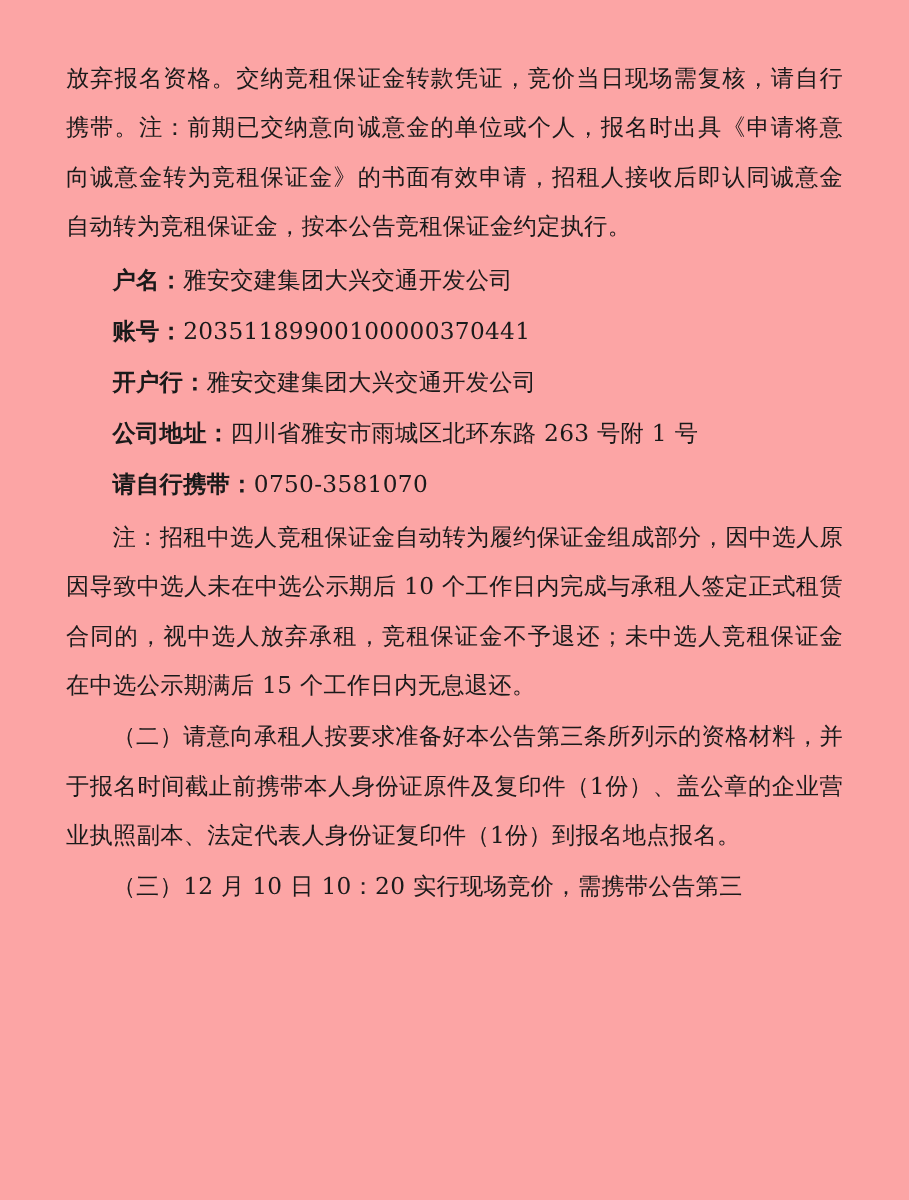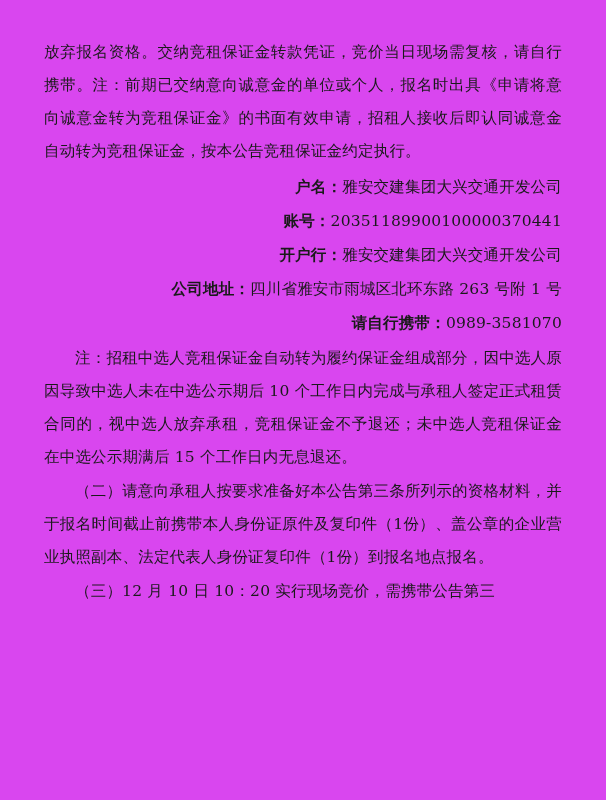--- a/index.html
+++ b/index.html
@@ -13,41 +13,40 @@
     font-family: "DejaVu Serif", "Liberation Serif", serif;
     color: #1a1a1a;
     overflow: hidden;
   }
   .page {
     position: relative;
     width: 606px;
     height: 800px;
     box-sizing: border-box;
     padding: 36px 44px 0 44px;
-    background: #d946ef;
+    background: #fca5a5;
   }
   .para {
     font-size: 15.5px;
     line-height: 33px;
     text-align: justify;
     text-justify: inter-ideograph;
     margin: 0 0 1px 0;
     letter-spacing: 0.2px;
   }
   .indent2 {
     text-indent: 2em;
   }
   .info-line {
     font-size: 15.5px;
     line-height: 33px;
     margin: 0;
     text-indent: 2em;
     letter-spacing: 0.2px;
     white-space: nowrap;
-    text-align: right;
   }
   .info-line .label {
     font-weight: 700;
   }
   .info-line .value {
     font-weight: 400;
   }
   .blk {
     margin-top: 2px;
   }
@@ -66,21 +65,21 @@
     <p class="info-line">
       <span class="label">账号：</span><span class="value">20351189900100000370441</span>
     </p>
     <p class="info-line">
       <span class="label">开户行：</span><span class="value">雅安交建集团大兴交通开发公司</span>
     </p>
     <p class="info-line">
       <span class="label">公司地址：</span><span class="value">四川省雅安市雨城区北环东路 263 号附 1 号</span>
     </p>
     <p class="info-line">
-      <span class="label">请自行携带：</span><span class="value">0989-3581070</span>
+      <span class="label">请自行携带：</span><span class="value">0750-3581070</span>
     </p>
   </div>
 
   <p class="para indent2 blk">注：招租中选人竞租保证金自动转为履约保证金组成部分，因中选人原因导致中选人未在中选公示期后 10 个工作日内完成与承租人签定正式租赁合同的，视中选人放弃承租，竞租保证金不予退还；未中选人竞租保证金在中选公示期满后 15 个工作日内无息退还。</p>
 
   <p class="para indent2">（二）请意向承租人按要求准备好本公告第三条所列示的资格材料，并于报名时间截止前携带本人身份证原件及复印件（1份）、盖公章的企业营业执照副本、法定代表人身份证复印件（1份）到报名地点报名。</p>
 
   <p class="para indent2">（三）12 月 10 日 10：20 实行现场竞价，需携带公告第三</p>
 
 </div>

